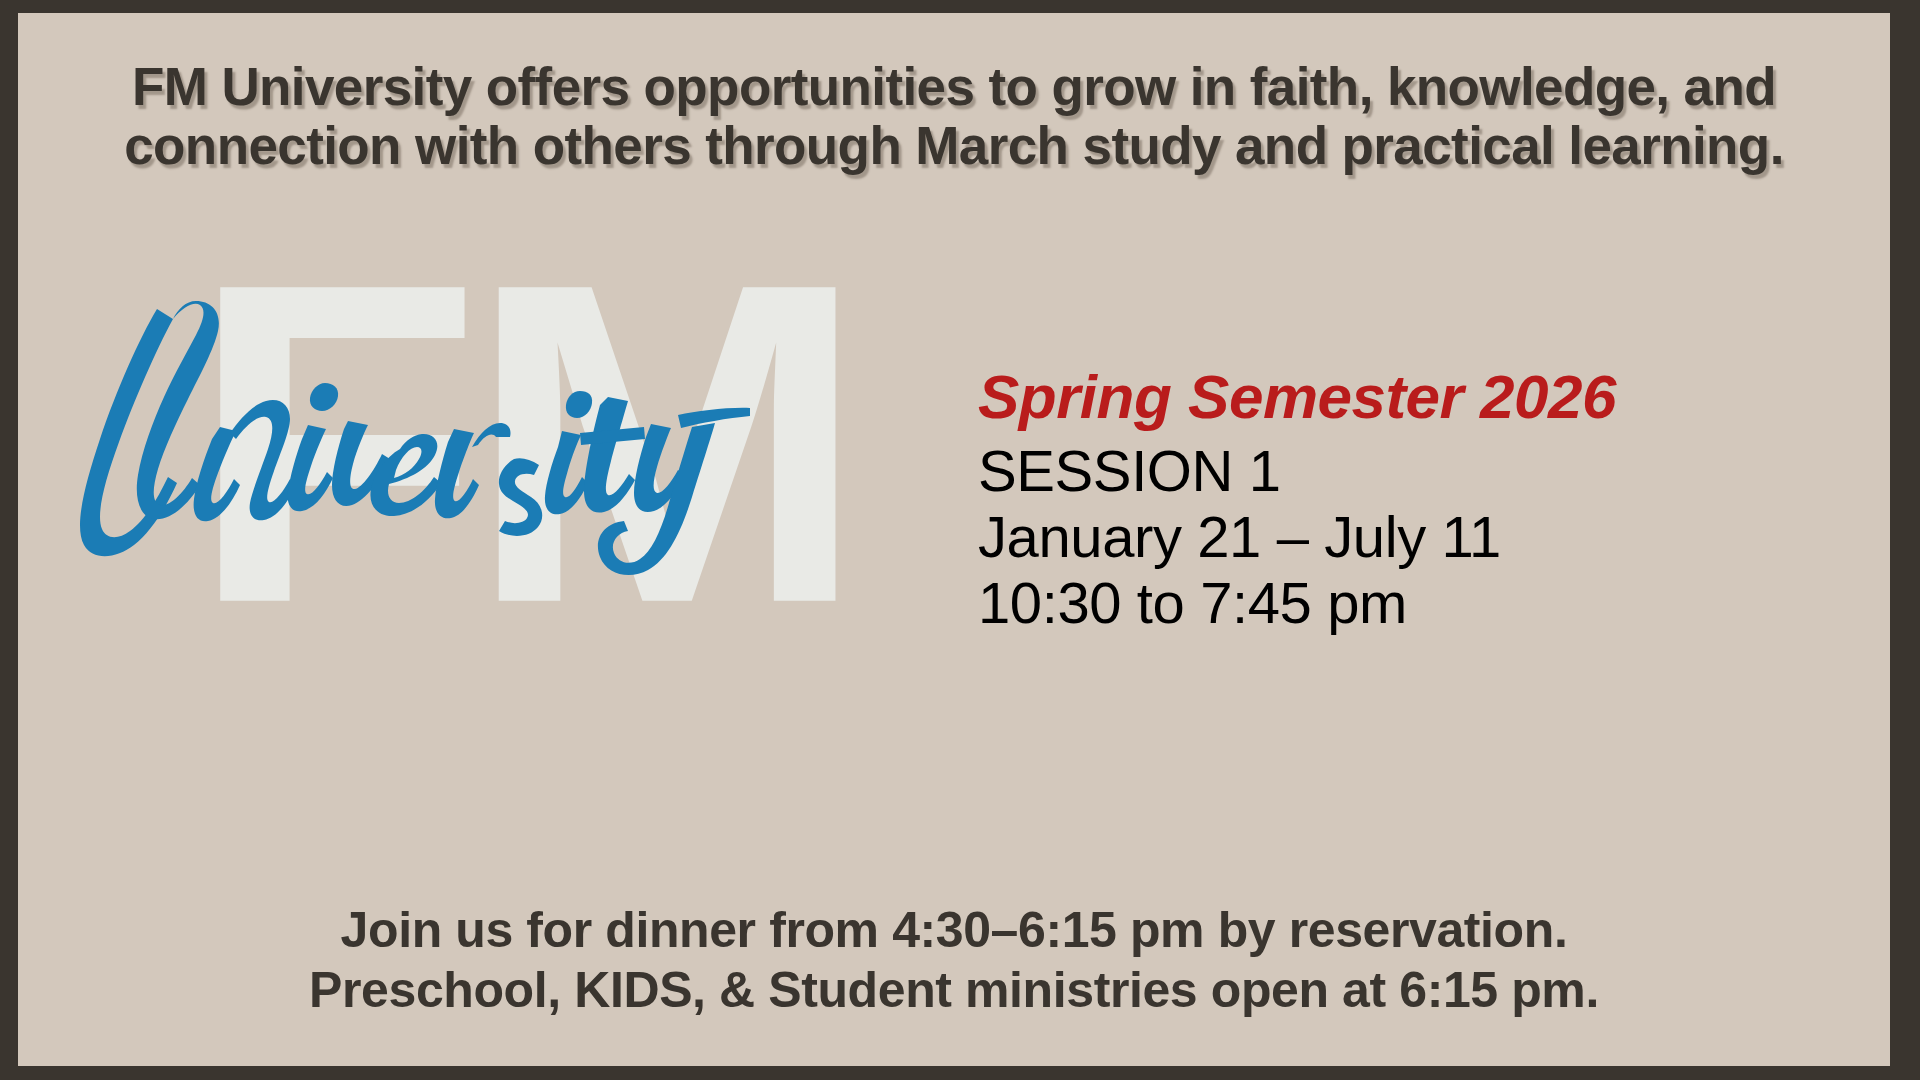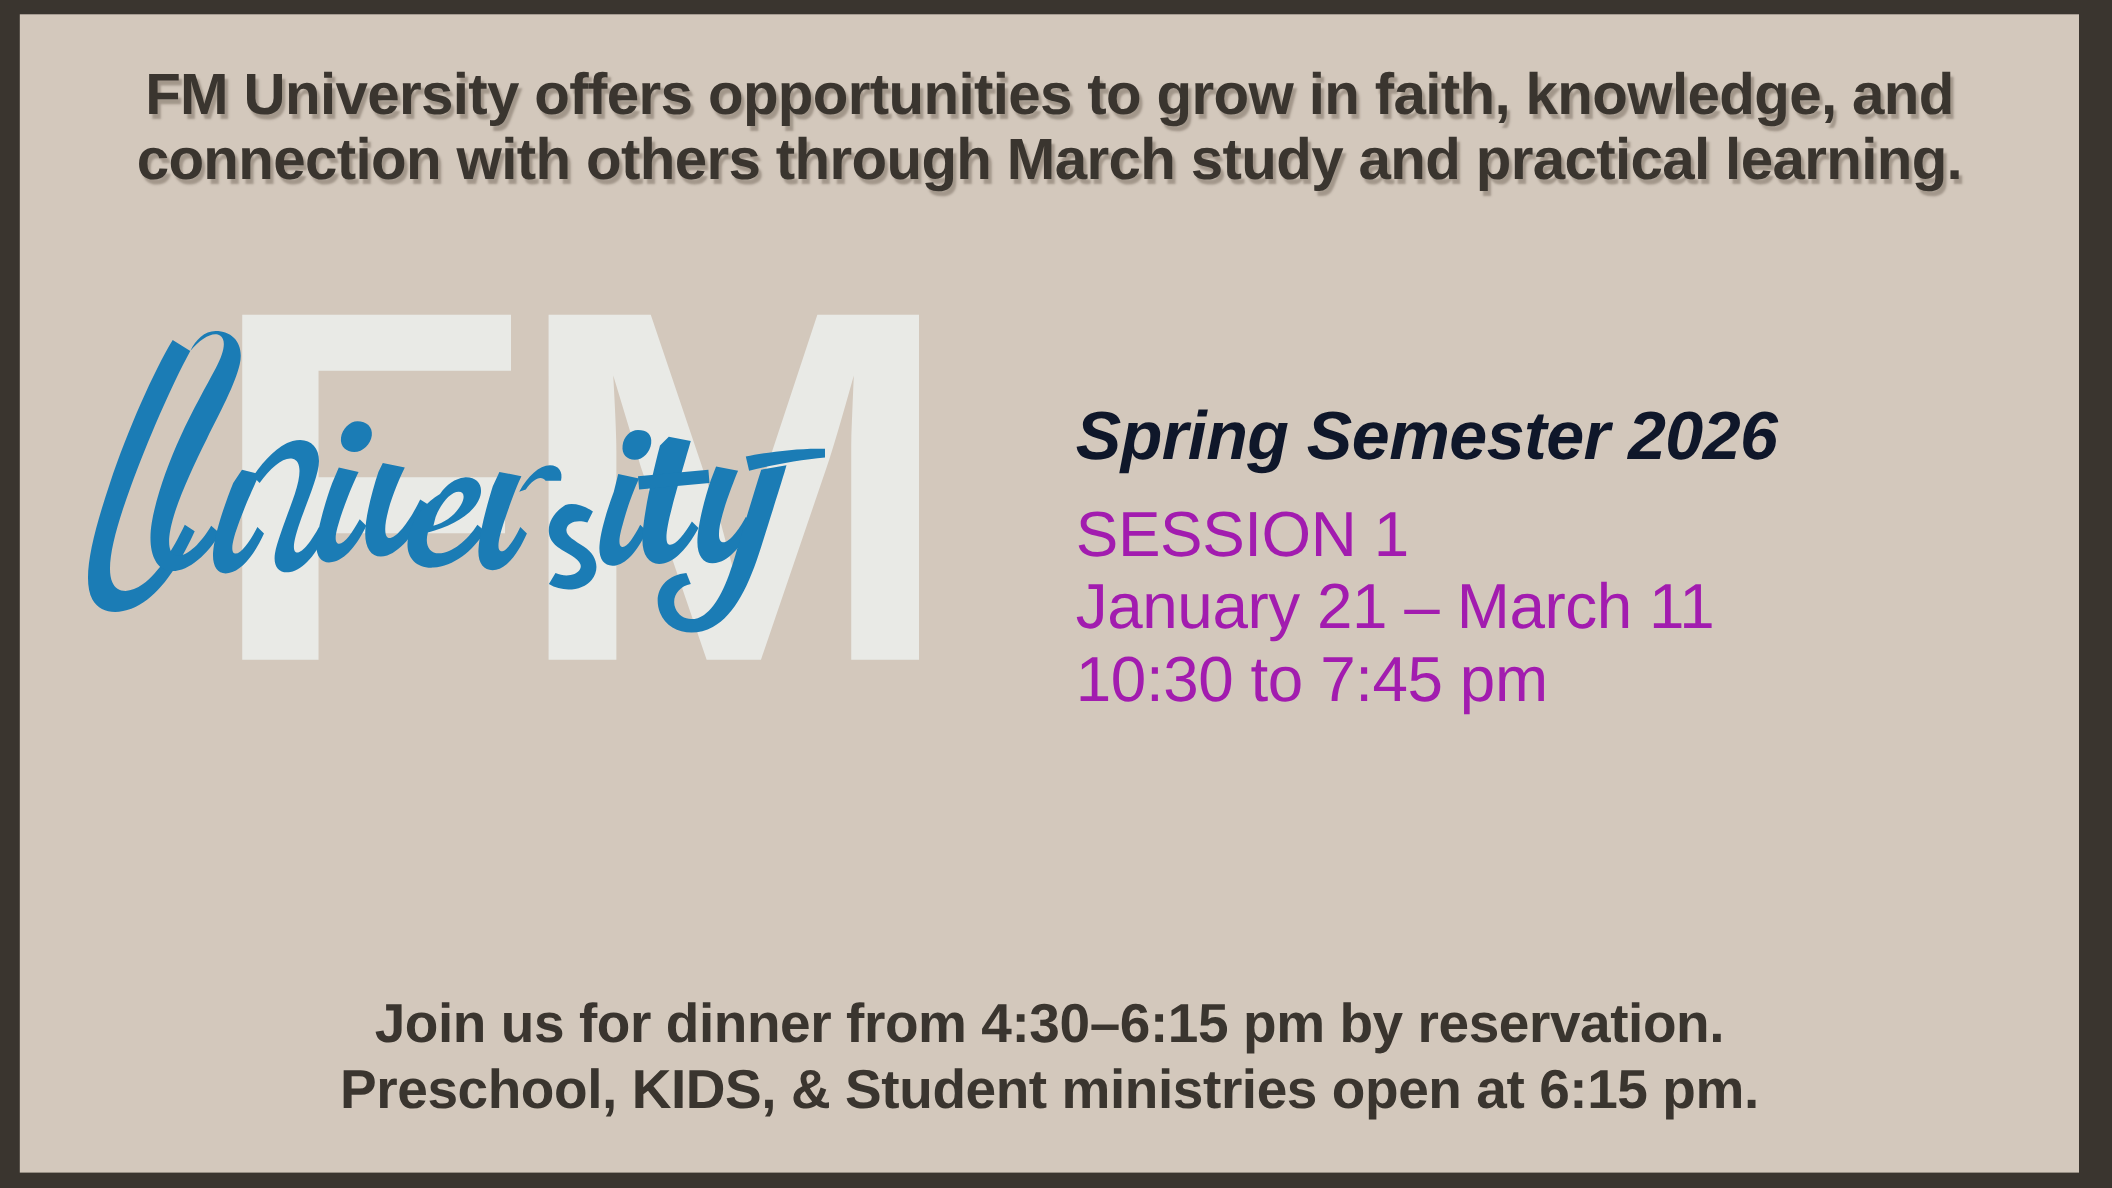--- a/index.html
+++ b/index.html
@@ -91,31 +91,31 @@
     width: 900px;
     color: #1479b8;
   }
   .semester {
     font-family: "Liberation Sans", sans-serif;
     font-style: italic;
     font-weight: bold;
     font-size: 62px;
     line-height: 1.1;
     letter-spacing: -0.5px;
-    color: #0f172a;
-    margin-bottom: 22px;
+    color: #b91c1c;
+    margin-bottom: 7px;
     white-space: nowrap;
   }
   .session-lines {
     font-family: "Liberation Sans", sans-serif;
     font-weight: normal;
     font-size: 58px;
     line-height: 1.14;
     letter-spacing: -0.4px;
-    color: #a21caf;
+    color: #000000;
   }
   .session-lines .sline { display: block; white-space: nowrap; }
 
   
   .footer {
     position: absolute;
     left: 0;
     bottom: 46px;
     width: 100%;
     text-align: center;
@@ -177,21 +177,21 @@
             <path d="M634 128 C 654 124, 684 120, 706 121 L 706 129 C 684 131, 656 136, 637 141 Z"></path>
           </g>
         </svg>
       </div>
     </div>
 
     <div class="info-block">
       <div class="semester">Spring Semester 2026</div>
       <div class="session-lines">
         <span class="sline">SESSION 1</span>
-        <span class="sline">January 21 – March 11</span>
+        <span class="sline">January 21 – July 11</span>
         <span class="sline">10:30 to 7:45 pm</span>
       </div>
     </div>
 
     <div class="footer">
       <span class="ft-line">Join us for dinner from 4:30–6:15 pm by reservation.</span>
       <span class="ft-line">Preschool, KIDS, &amp; Student ministries open at 6:15 pm.</span>
     </div>
 
   </div>

